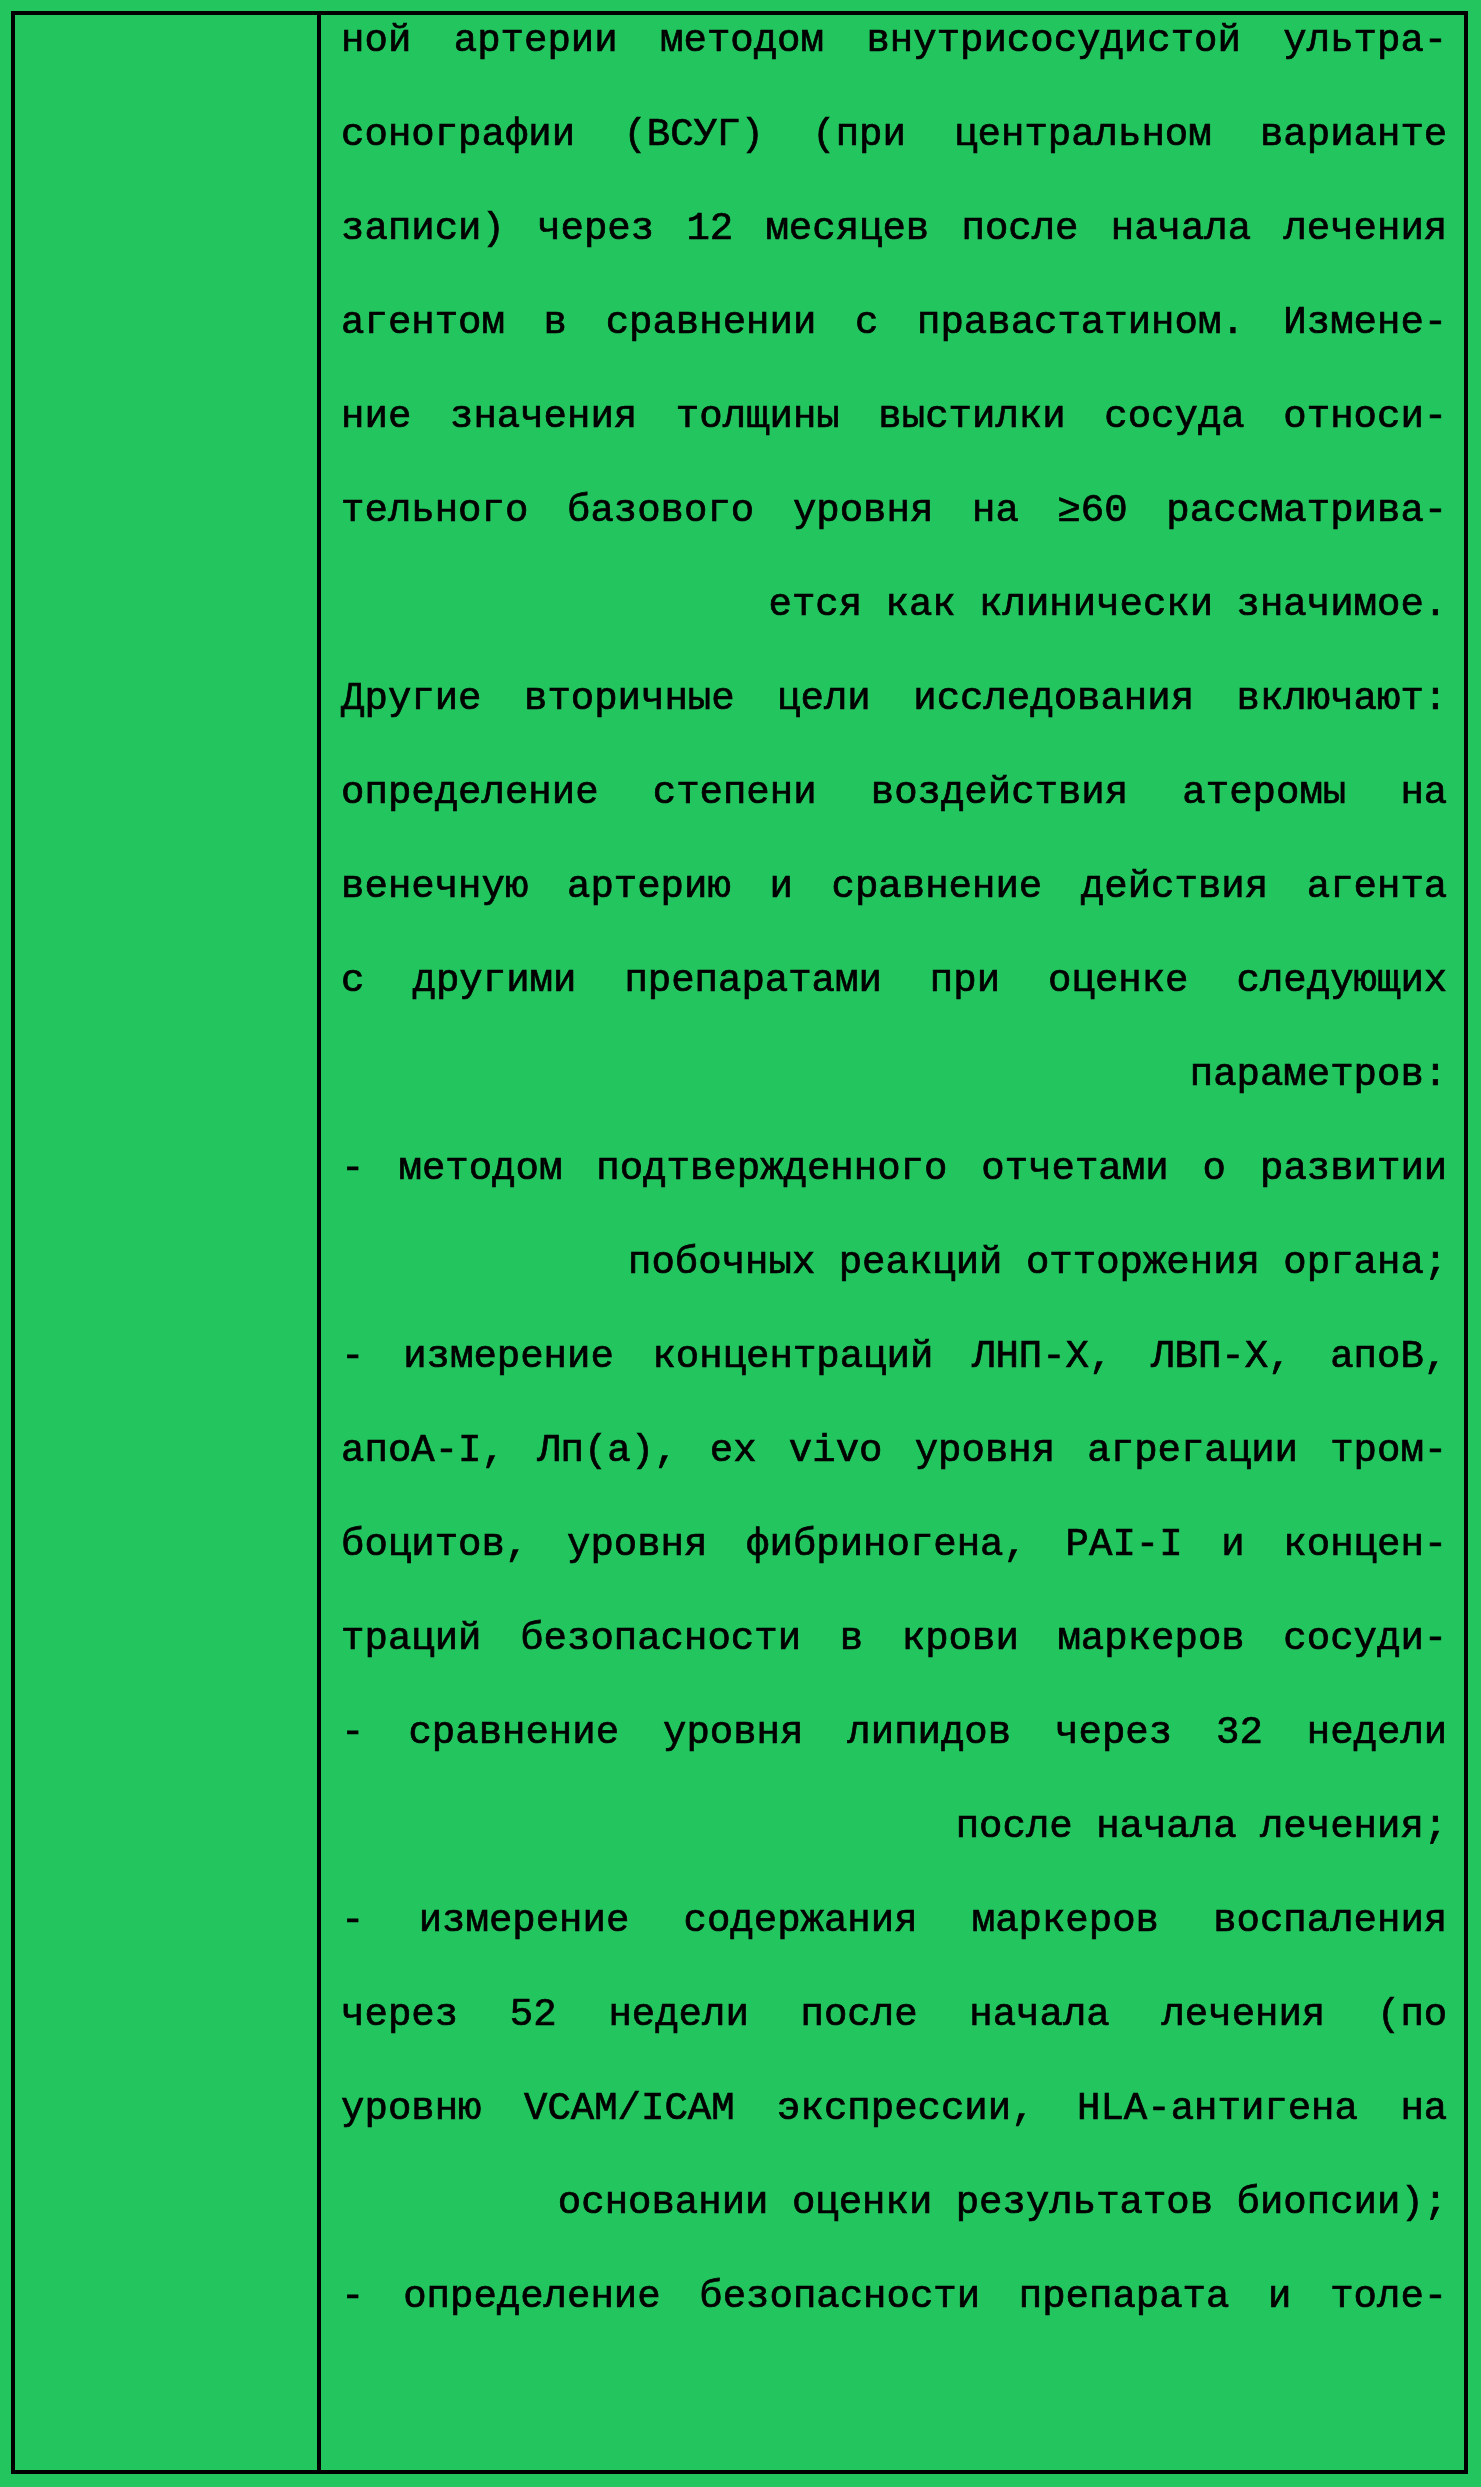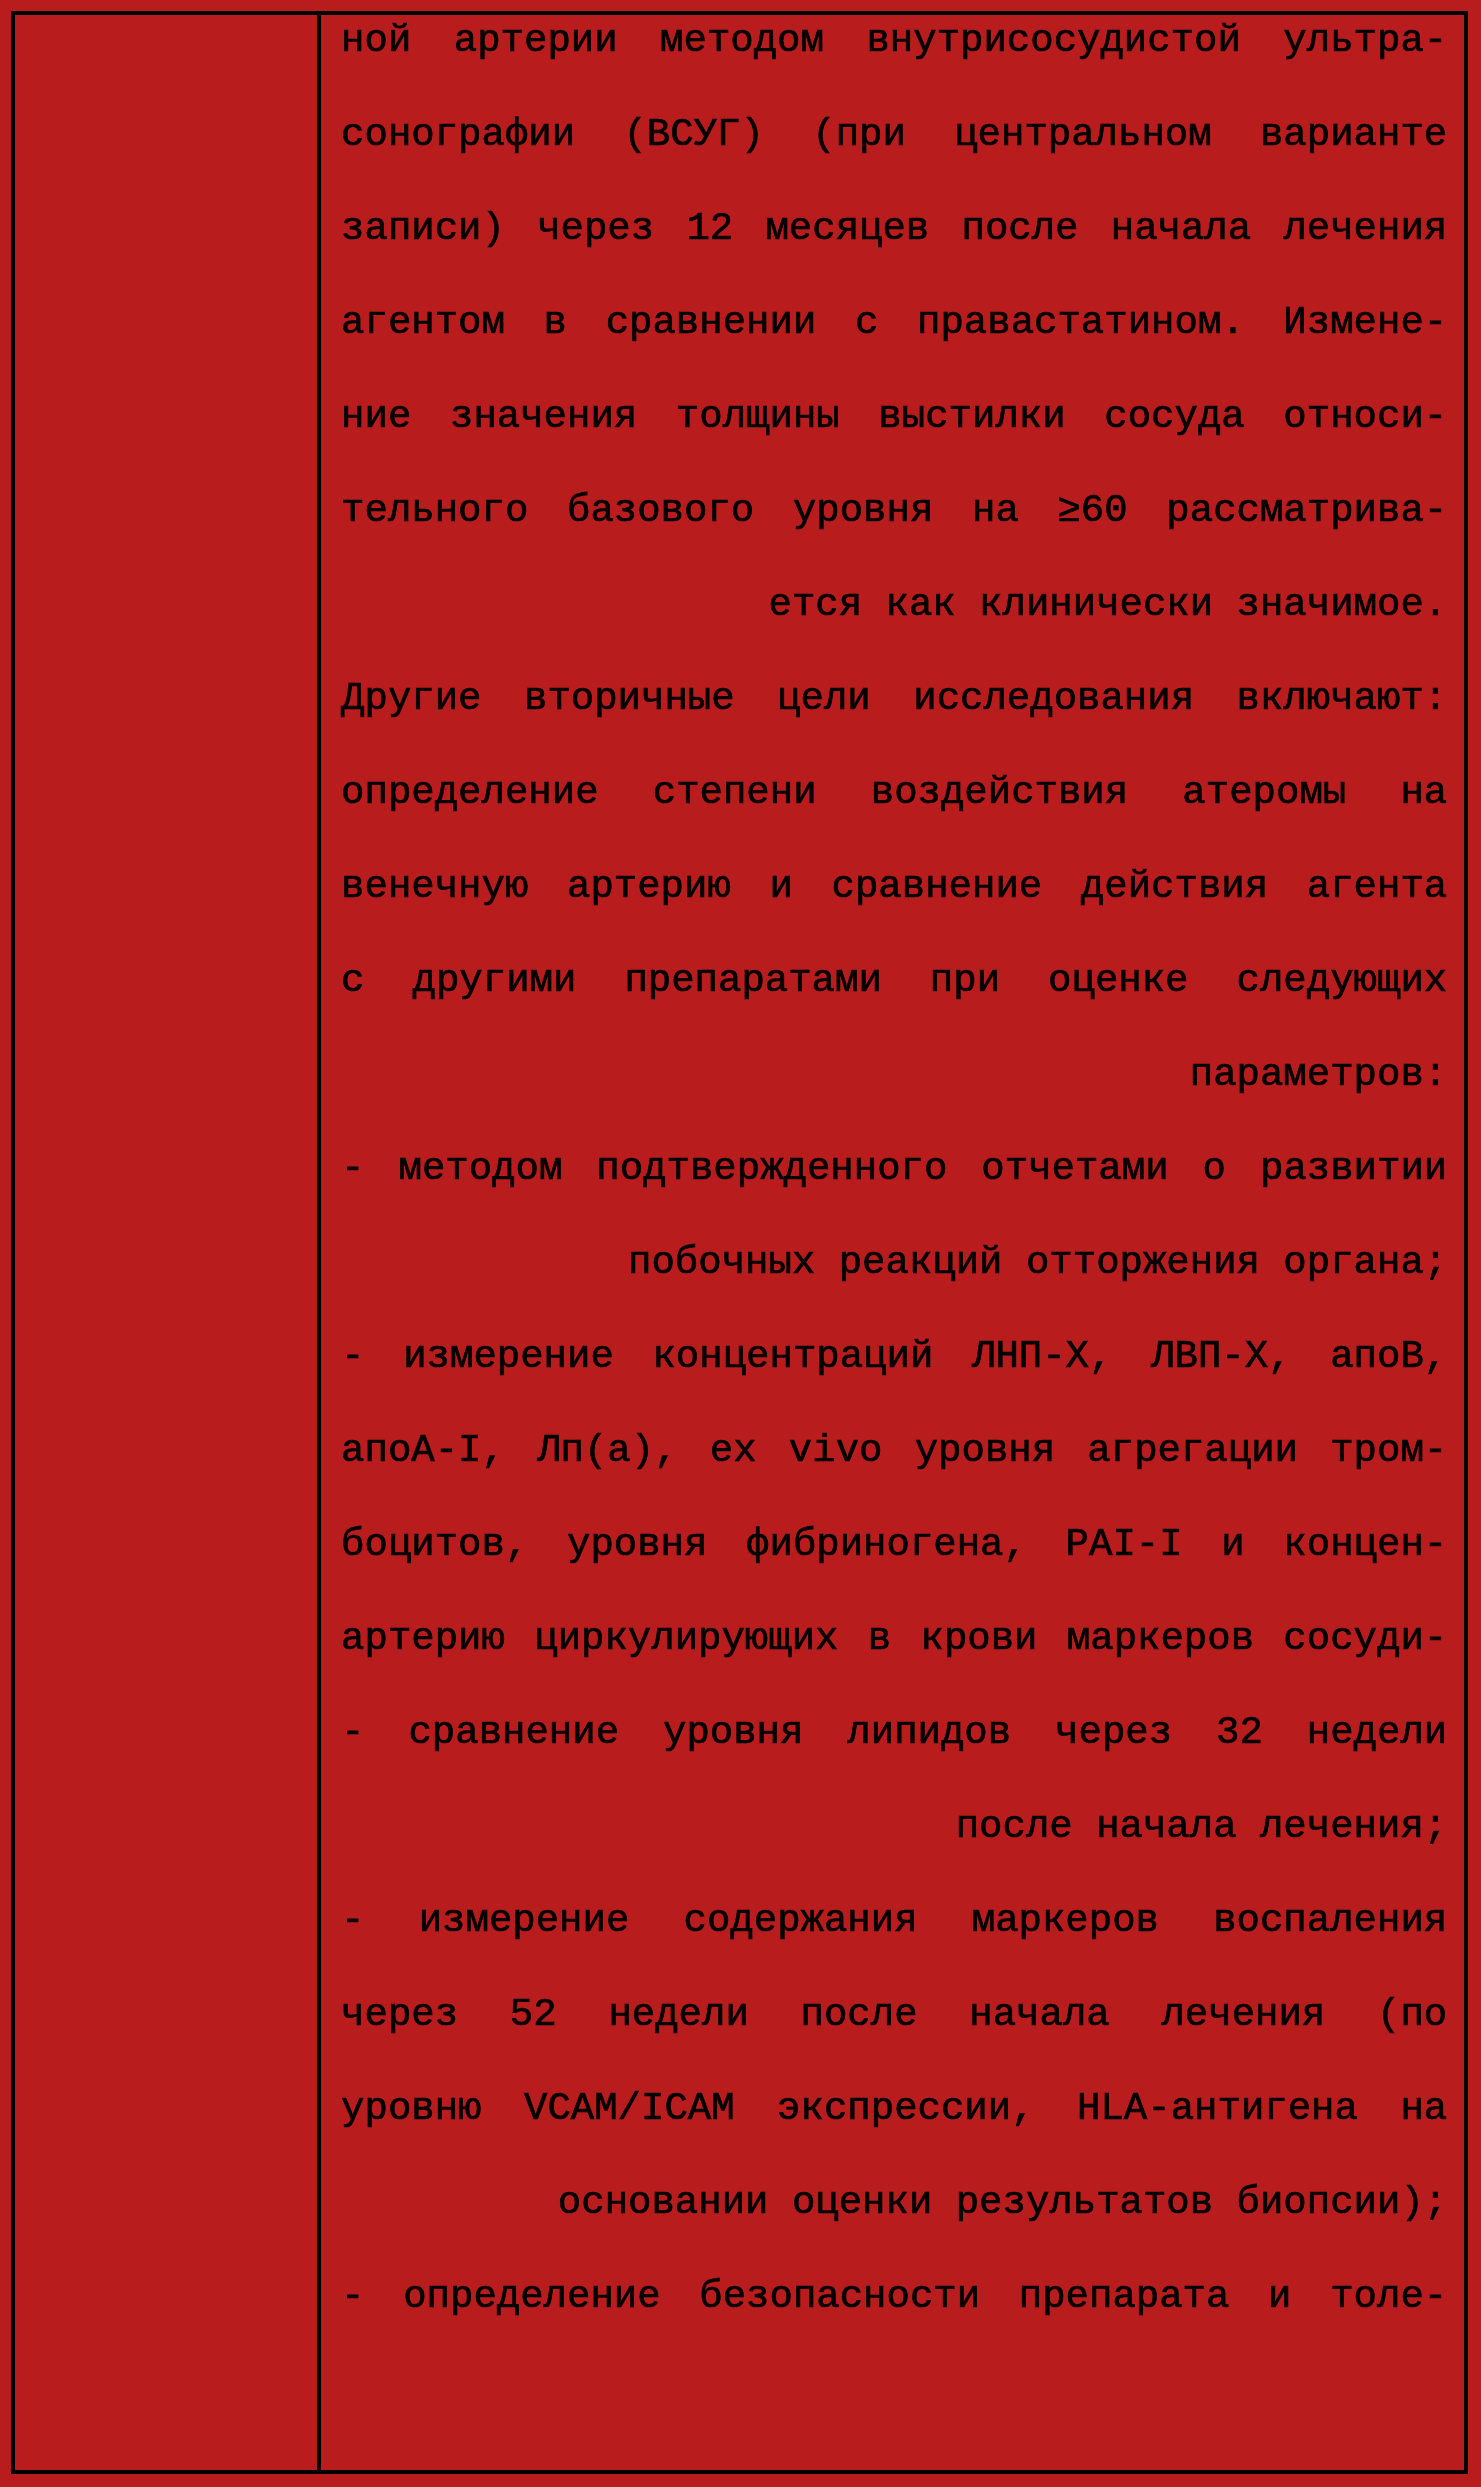--- a/index.html
+++ b/index.html
@@ -1,20 +1,20 @@
 <!DOCTYPE html>
 <html style="font-size:13px"><head>
 <meta charset="utf-8">
 <style>
   html, body { margin: 0; padding: 0; background: #ffffff; }
   .page {
     position: relative;
     width: 1481px;
     height: 2487px;
-    background: #b91c1c;
+    background: #22c55e;
     overflow: hidden;
     font-family: "Liberation Mono", "DejaVu Sans Mono", monospace;
   }
   .scan-table {
     position: absolute;
     left: 10.6px;
     top: 10.6px;
     width: 1457px;
     height: 2463px;
     box-sizing: border-box;
@@ -67,21 +67,21 @@
         <div class="line" data-align="justify">Другие вторичные цели исследования включают:</div>
         <div class="line" data-align="justify">определение степени воздействия атеромы на</div>
         <div class="line" data-align="justify">венечную артерию и сравнение действия агента</div>
         <div class="line" data-align="justify">с другими препаратами при оценке следующих</div>
         <div class="line" data-align="left">параметров:</div>
         <div class="line" data-align="justify">- методом подтвержденного отчетами о развитии</div>
         <div class="line" data-align="left">побочных реакций отторжения органа;</div>
         <div class="line" data-align="justify">- измерение концентраций ЛНП-Х, ЛВП-Х, апоВ,</div>
         <div class="line" data-align="justify">апоА-I, Лп(а), ex vivo уровня агрегации тром-</div>
         <div class="line" data-align="justify">боцитов, уровня фибриногена, PAI-I и концен-</div>
-        <div class="line" data-align="justify">артерию циркулирующих в крови маркеров сосуди-</div>
+        <div class="line" data-align="justify">траций безопасности в крови маркеров сосуди-</div>
         <div class="line" data-align="justify">- сравнение уровня липидов через 32 недели</div>
         <div class="line" data-align="left">после начала лечения;</div>
         <div class="line" data-align="justify">- измерение содержания маркеров воспаления</div>
         <div class="line" data-align="justify">через 52 недели после начала лечения (по</div>
         <div class="line" data-align="justify">уровню VCAM/ICAM экспрессии, HLA-антигена на</div>
         <div class="line" data-align="left">основании оценки результатов биопсии);</div>
         <div class="line" data-align="justify">- определение безопасности препарата и толе-</div>
       </div>
     </div>
   </div>

